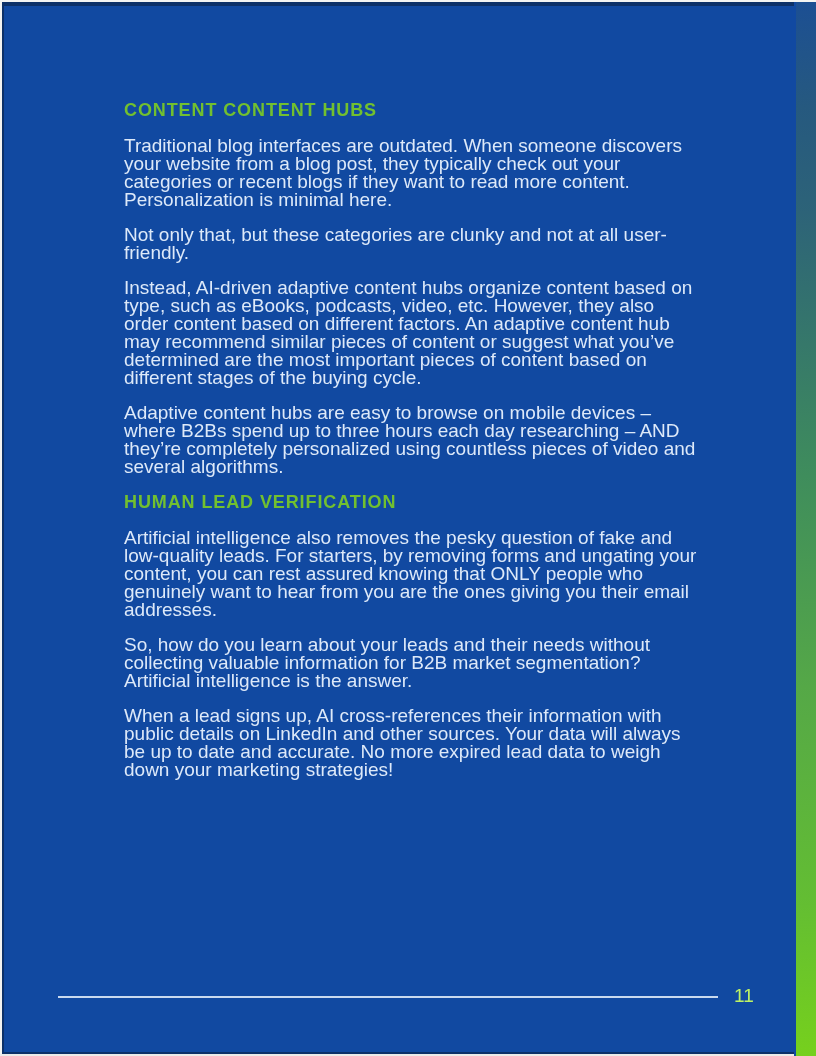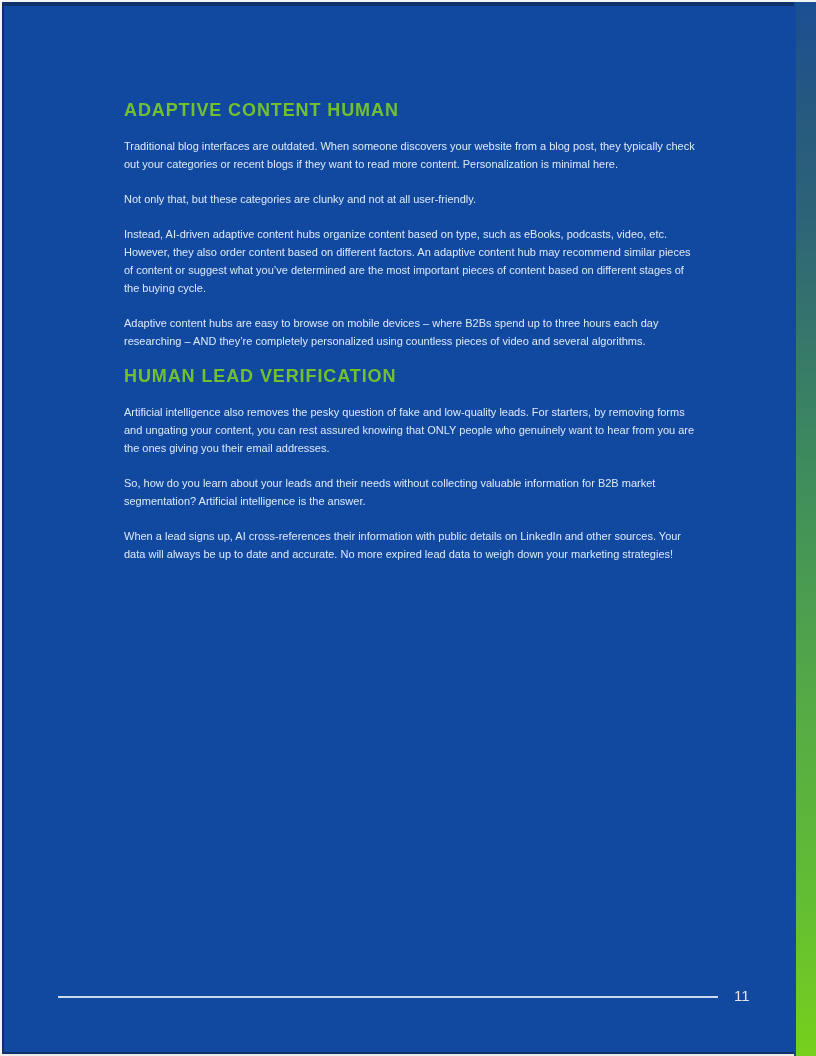--- a/index.html
+++ b/index.html
@@ -51,62 +51,62 @@
     font-size: 18px;
     line-height: 1.1;
     font-weight: 700;
     letter-spacing: 0.9px;
     color: #72c02f;
   }
   .section-heading.first { margin-top: 95px; }
   .section-heading.second { }
   .body-paragraph {
     margin: 0 0 17px 0;
-    font-size: 11px;
+    font-size: 19px;
     line-height: 18px;
     font-weight: 400;
     color: #dde9f9;
   }
   
   .footer-rule {
     position: absolute;
     left: 58px;
     top: 996px;
     width: 660px;
     height: 2px;
     background: #c9d9ee;
   }
   .page-number {
     position: absolute;
     left: 734px;
     top: 989px;
-    font-size: 15px;
+    font-size: 19px;
     line-height: 14px;
-    color: #e5e5e5;
+    color: #bef264;
   }
 </style>
 </head>
 <body>
 
 <div class="page">
 
   <div class="edge-top"></div>
   <div class="edge-left"></div>
   <div class="edge-bottom"></div>
 
   <div class="frame-top"></div>
   <div class="frame-left"></div>
   <div class="frame-bottom"></div>
 
   <div class="accent-strip"></div>
 
   <main class="content">
 
     <section>
-      <h2 class="section-heading first">ADAPTIVE CONTENT HUMAN</h2>
+      <h2 class="section-heading first">CONTENT CONTENT HUBS</h2>
       <p class="body-paragraph">Traditional blog interfaces are outdated. When someone discovers your website from a blog post, they typically check out your categories or recent blogs if they want to read more content. Personalization is minimal here.</p>
       <p class="body-paragraph">Not only that, but these categories are clunky and not at all user-friendly.</p>
       <p class="body-paragraph">Instead, AI-driven adaptive content hubs organize content based on type, such as eBooks, podcasts, video, etc. However, they also order content based on different factors. An adaptive content hub may recommend similar pieces of content or suggest what you’ve determined are the most important pieces of content based on different stages of the buying cycle.</p>
       <p class="body-paragraph">Adaptive content hubs are easy to browse on mobile devices – where B2Bs spend up to three hours each day researching – AND they’re completely personalized using countless pieces of video and several algorithms.</p>
     </section>
 
     <section>
       <h2 class="section-heading second">HUMAN LEAD VERIFICATION</h2>
       <p class="body-paragraph">Artificial intelligence also removes the pesky question of fake and low-quality leads. For starters, by removing forms and ungating your content, you can rest assured knowing that ONLY people who genuinely want to hear from you are the ones giving you their email addresses.</p>
       <p class="body-paragraph">So, how do you learn about your leads and their needs without collecting valuable information for B2B market segmentation? Artificial intelligence is the answer.</p>

